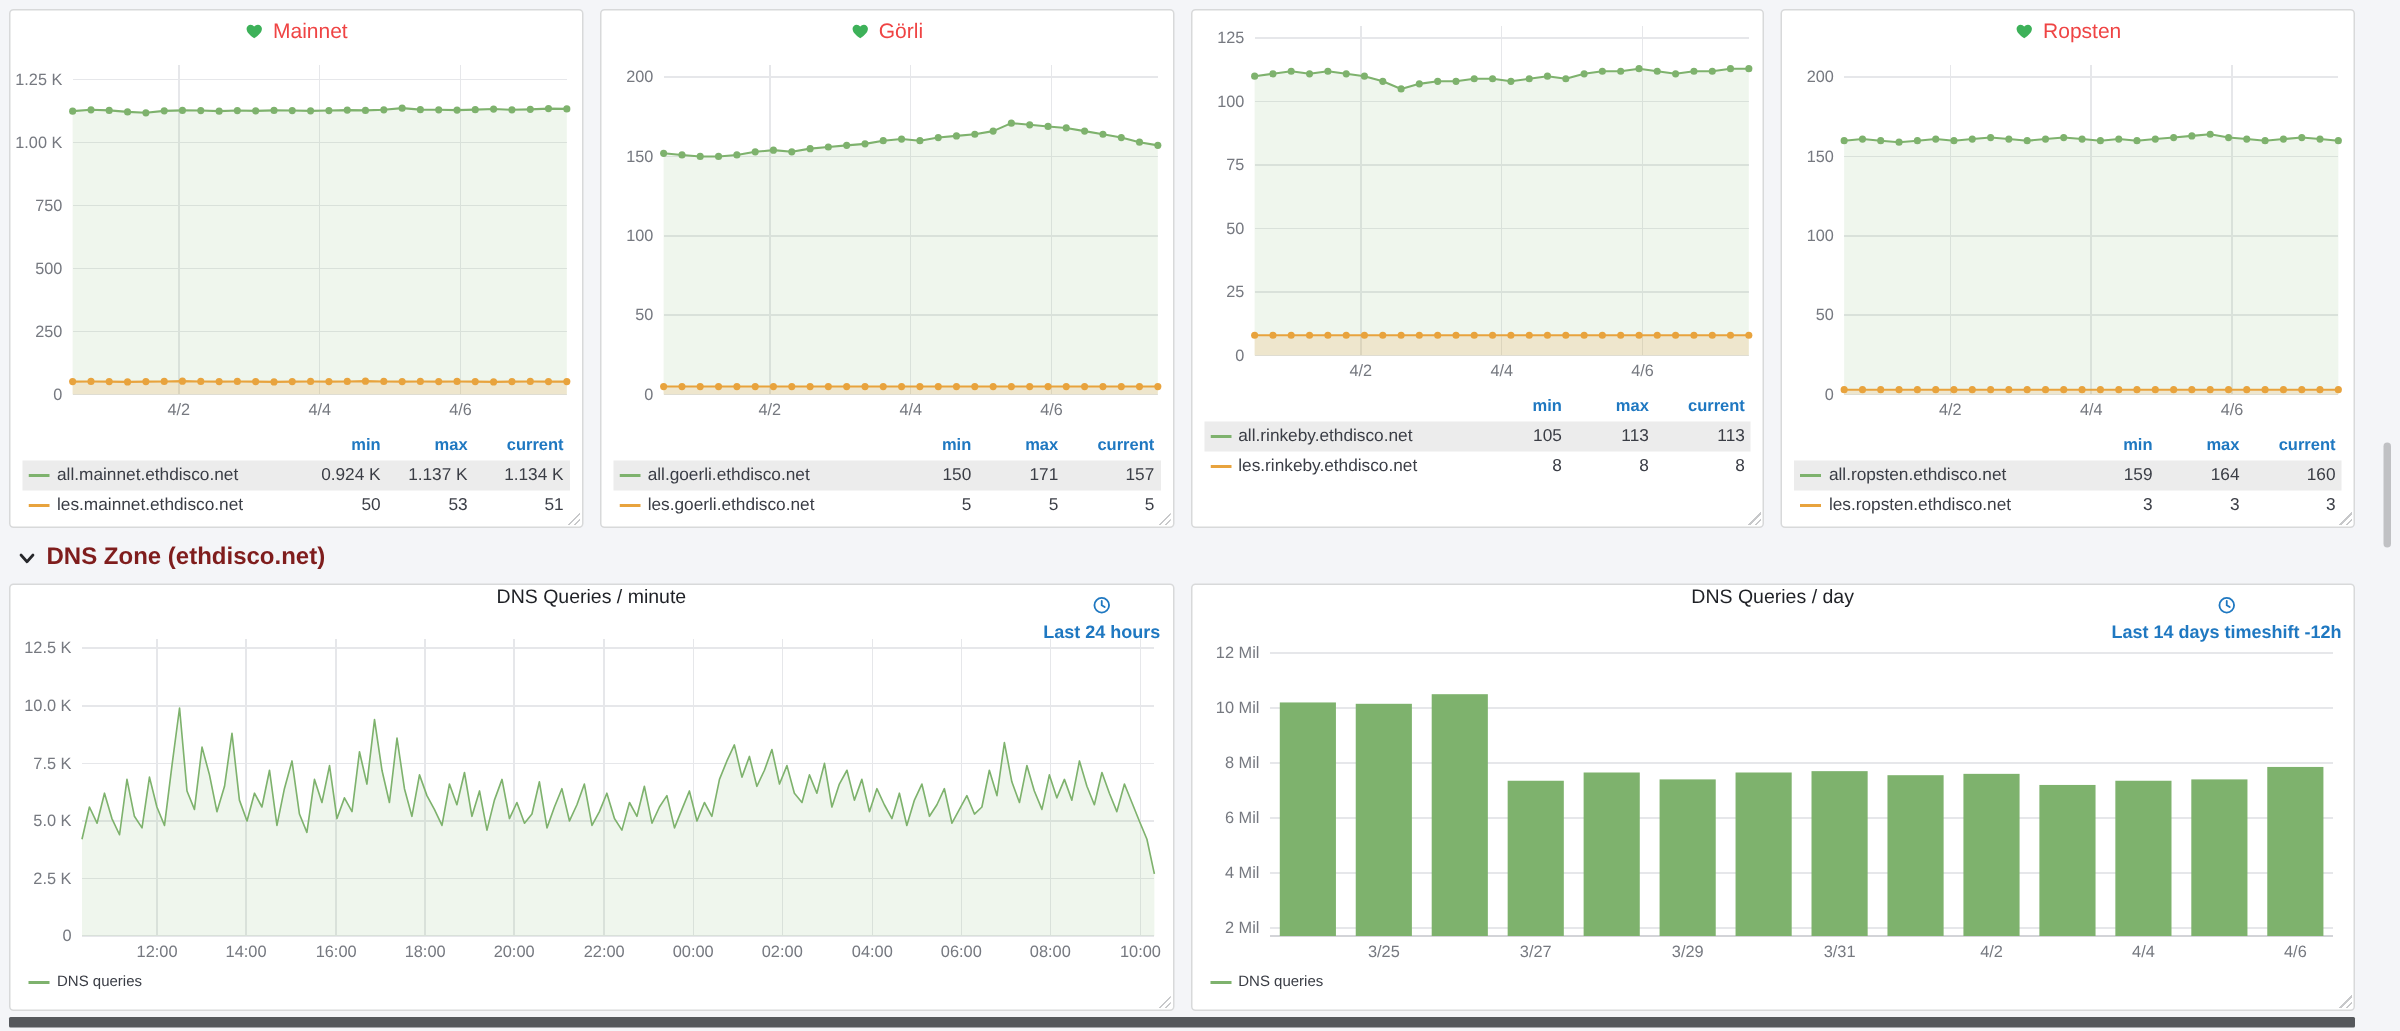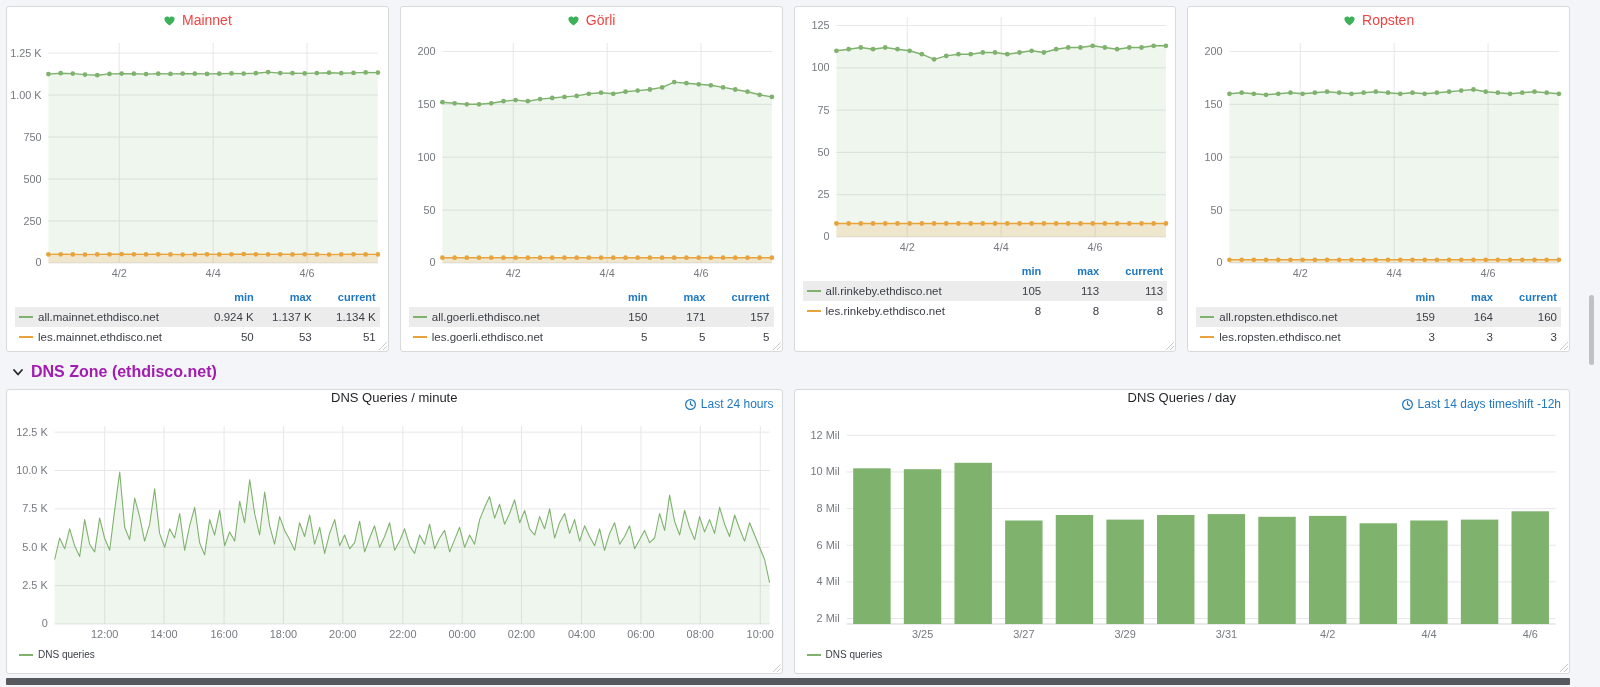--- a/index.html
+++ b/index.html
@@ -7,37 +7,37 @@
   .top-row{display:grid;grid-template-columns:repeat(4,1fr);gap:11px;}
   .bottom-row{display:grid;grid-template-columns:1fr 1fr;gap:11px;}
   .panel{background:#fff;border:1px solid #d8d9da;border-radius:3px;position:relative;overflow:hidden;}
   .net-panel{height:344px;}
   .dns-panel{height:283px;}
   .panel-header{height:26px;display:flex;align-items:center;justify-content:center;gap:6px;
     font-size:14px;font-weight:500;color:#ef4444;cursor:pointer;}
   .dns-header{position:relative;height:28px;display:flex;justify-content:center;
     font-size:13px;font-weight:500;color:#1f2126;cursor:pointer;}
   .time-link{position:absolute;right:8px;top:7px;display:flex;align-items:center;gap:4px;
-    color:#1f78c1;font-size:12px;font-weight:normal;cursor:pointer;}
+    color:#1f78c1;font-size:12px;font-weight:bold;cursor:pointer;flex-direction:column;}
   .chart{display:block;width:100%;}
   .tick{fill:#767980;font-size:11px;font-family:"Liberation Sans",sans-serif;}
   .tick.y{text-anchor:end;}
   .tick.x{text-anchor:middle;}
   .grid{stroke:#e6e7ea;stroke-width:1;shape-rendering:crispEdges;}
   .baseline{stroke:#d3d4d8;stroke-width:1;shape-rendering:crispEdges;}
   .legend{padding:2px 8px 0 8px;font-size:11.5px;color:#3a3d45;}
   .legend-row{display:grid;grid-template-columns:1fr 58px 58px 64px;align-items:center;height:20px;padding:0 4px;}
   .legend-row .val{text-align:right;}
   .legend-head{color:#1f78c1;font-weight:bold;font-size:11px;}
   .legend-head .val{cursor:pointer;}
   .shaded{background:#ececec;}
   .series-name{display:flex;align-items:center;gap:5px;cursor:pointer;overflow:hidden;white-space:nowrap;}
   .swatch{display:inline-block;width:14px;height:0;border-top:2px solid #7eb26d;flex:0 0 14px;}
   .section-header{display:flex;align-items:center;gap:7px;padding:11px 2px 8px 6px;font-size:16px;
-    font-weight:bold;color:#a21caf;cursor:pointer;}
+    font-weight:bold;color:#7f1d1d;cursor:pointer;}
   .dns-legend{display:flex;align-items:center;gap:5px;padding:3px 12px;font-size:10px;color:#3a3d45;}
   .resize-handle{position:absolute;right:1px;bottom:1px;width:10px;height:10px;cursor:nwse-resize;
     background:repeating-linear-gradient(135deg,transparent 0 2px,#c7c8ca 2px 3px);
     clip-path:polygon(100% 0,100% 100%,0 100%);}
   .footer-strip{height:7px;background:#55585c;margin-top:4px;border-radius:1px;}
   .page-scrollbar{position:absolute;right:6px;top:295px;width:5px;height:70px;border-radius:3px;background:#c0c1c4;cursor:grab;}
 </style>
 </head>
 <body>
 

